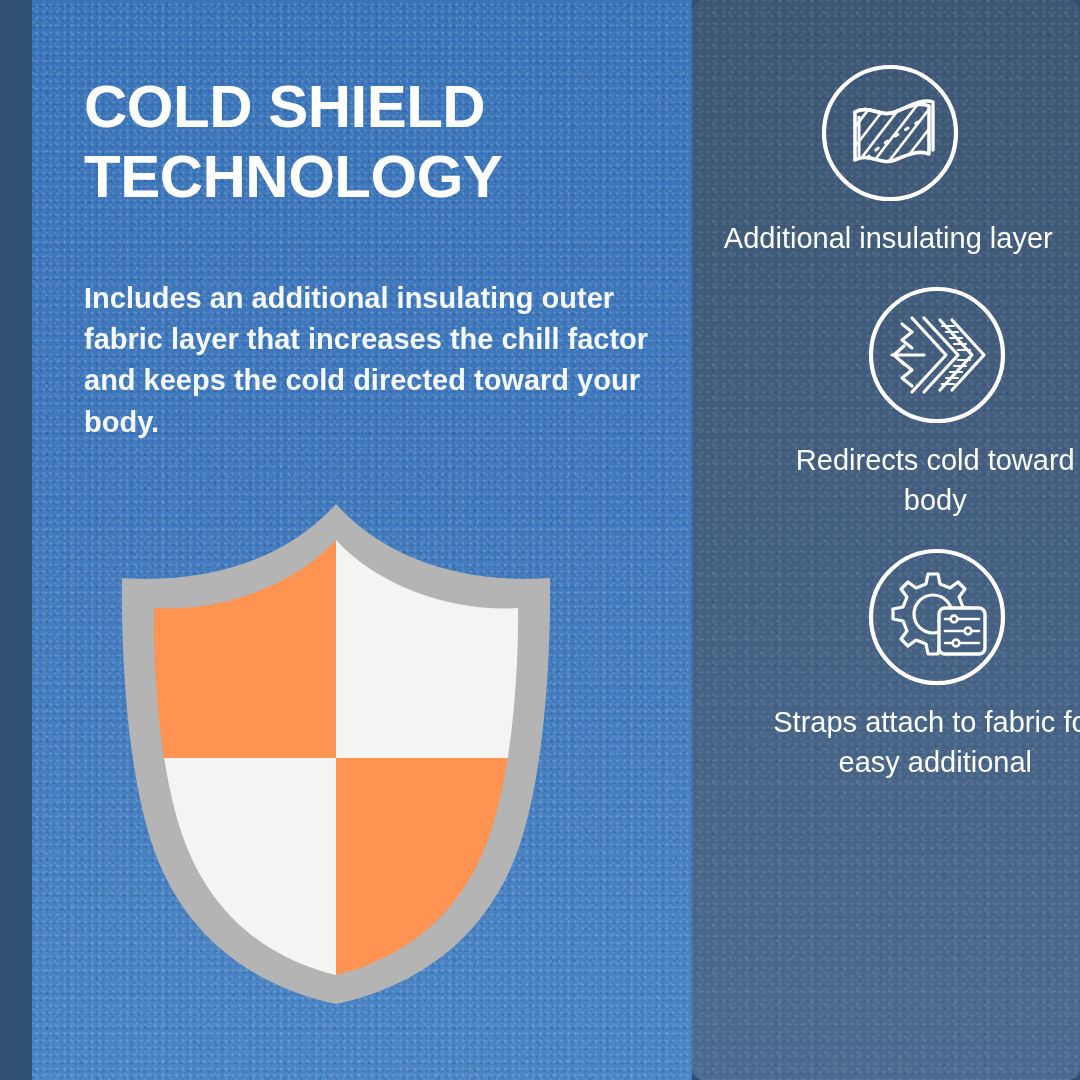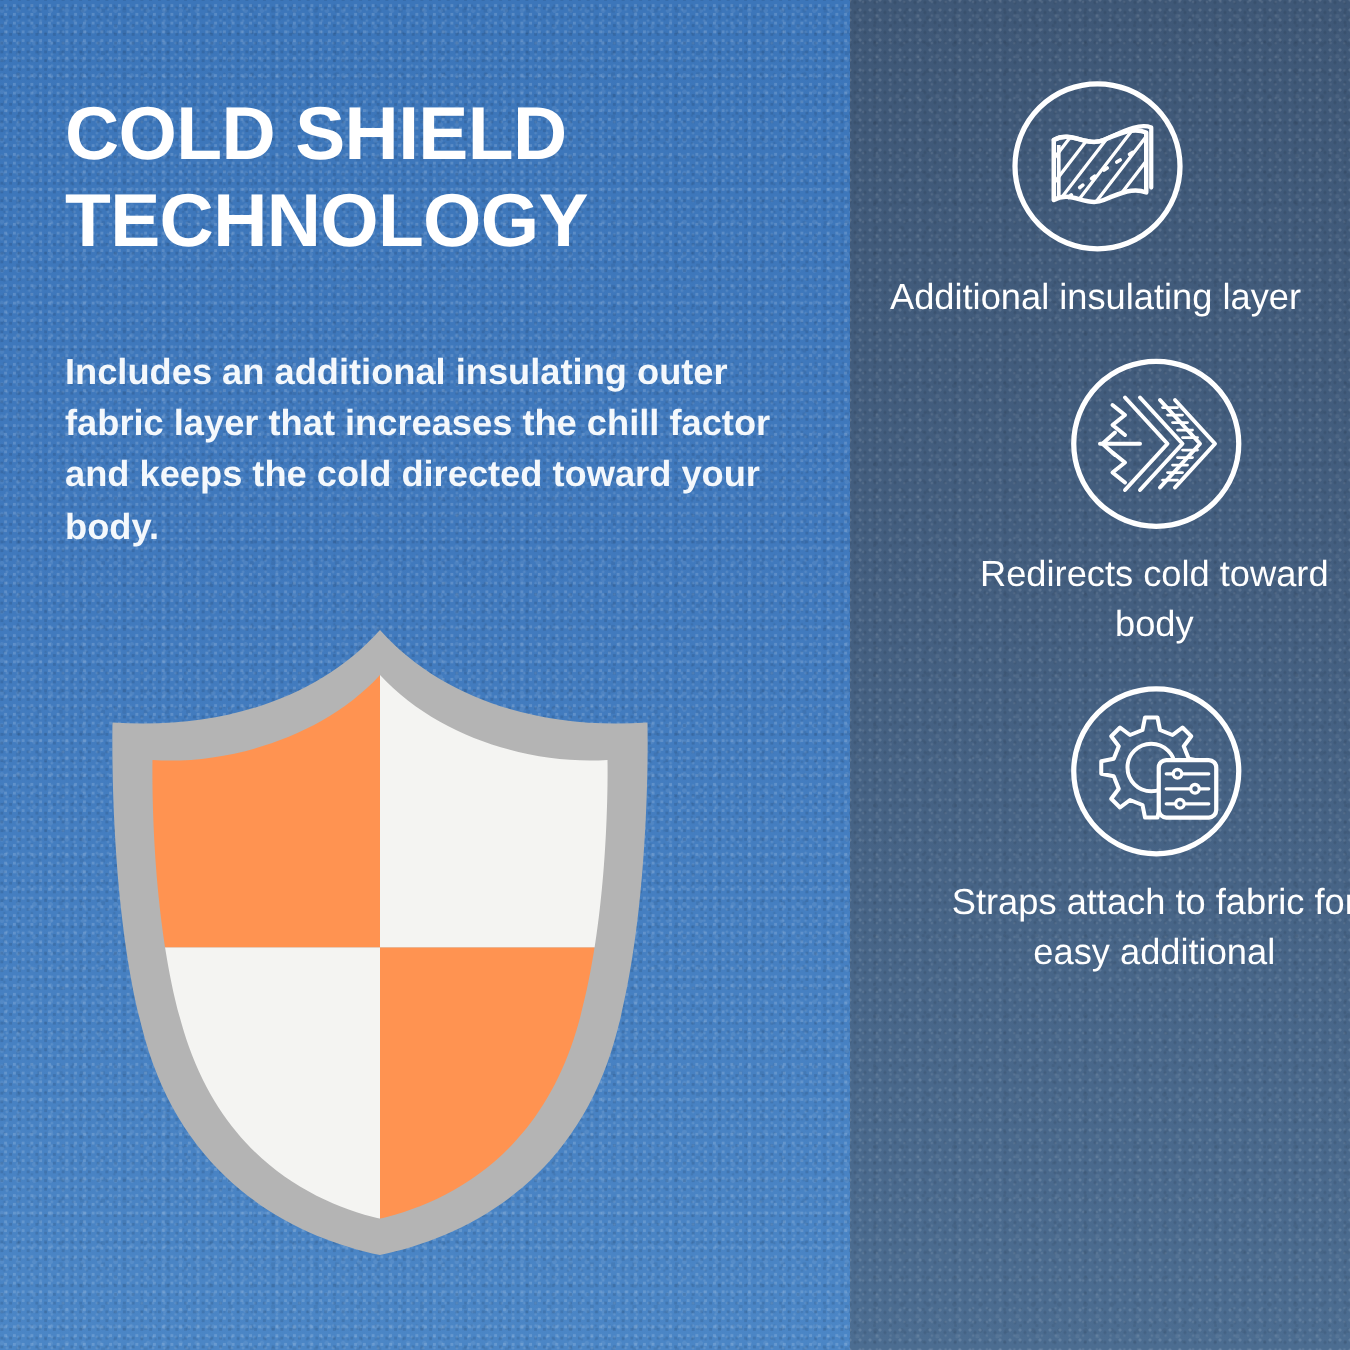--- a/index.html
+++ b/index.html
@@ -23,29 +23,31 @@
   }
 
   
   .left-panel {
     position: relative;
     width: 688px;
     height: 1080px;
     background:
       linear-gradient(180deg, #3c76ba 0%, #4079bd 40%, #4b86c6 100%);
     overflow: hidden;
+    margin-left: 32px;
   }
   
   .right-panel {
     position: relative;
     width: 404px;
     height: 1080px;
     background:
       linear-gradient(180deg, #3f5877 0%, #445f80 45%, #4c6d91 100%);
     overflow: hidden;
+    border-radius: 12px;
   }
 
   
   .texture {
     position: absolute;
     inset: -20px;
     pointer-events: none;
     opacity: .5;
     background-image:
       radial-gradient(rgba(255,255,255,.30) 1.1px, transparent 1.4px),

